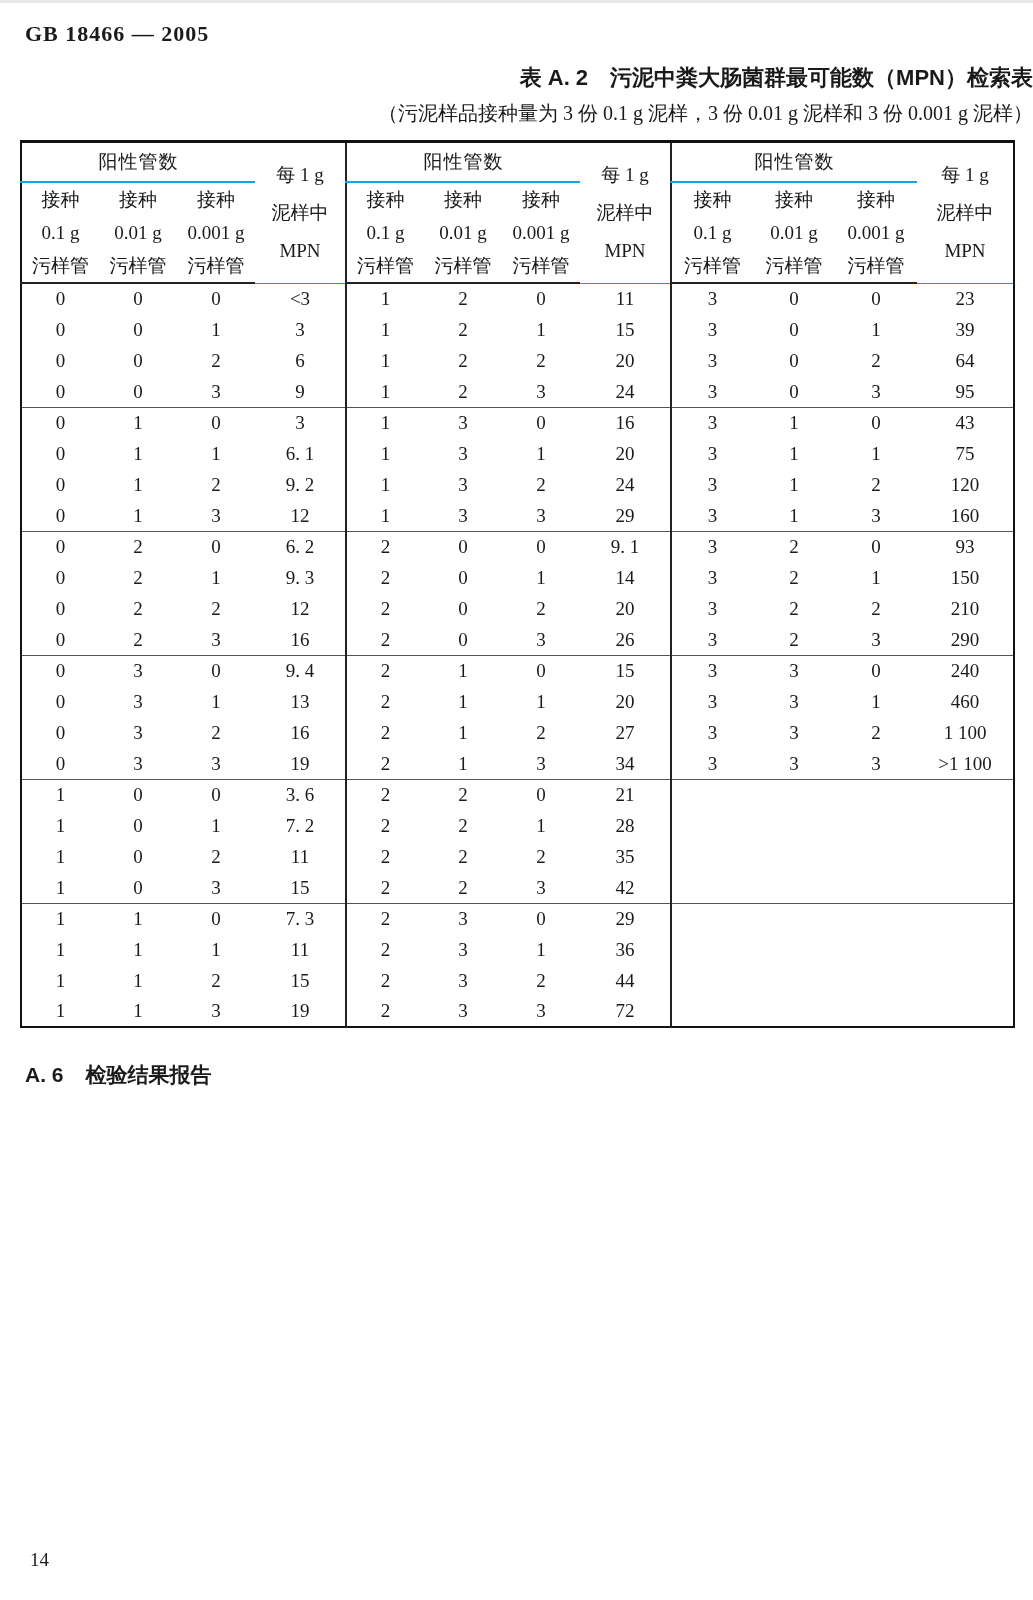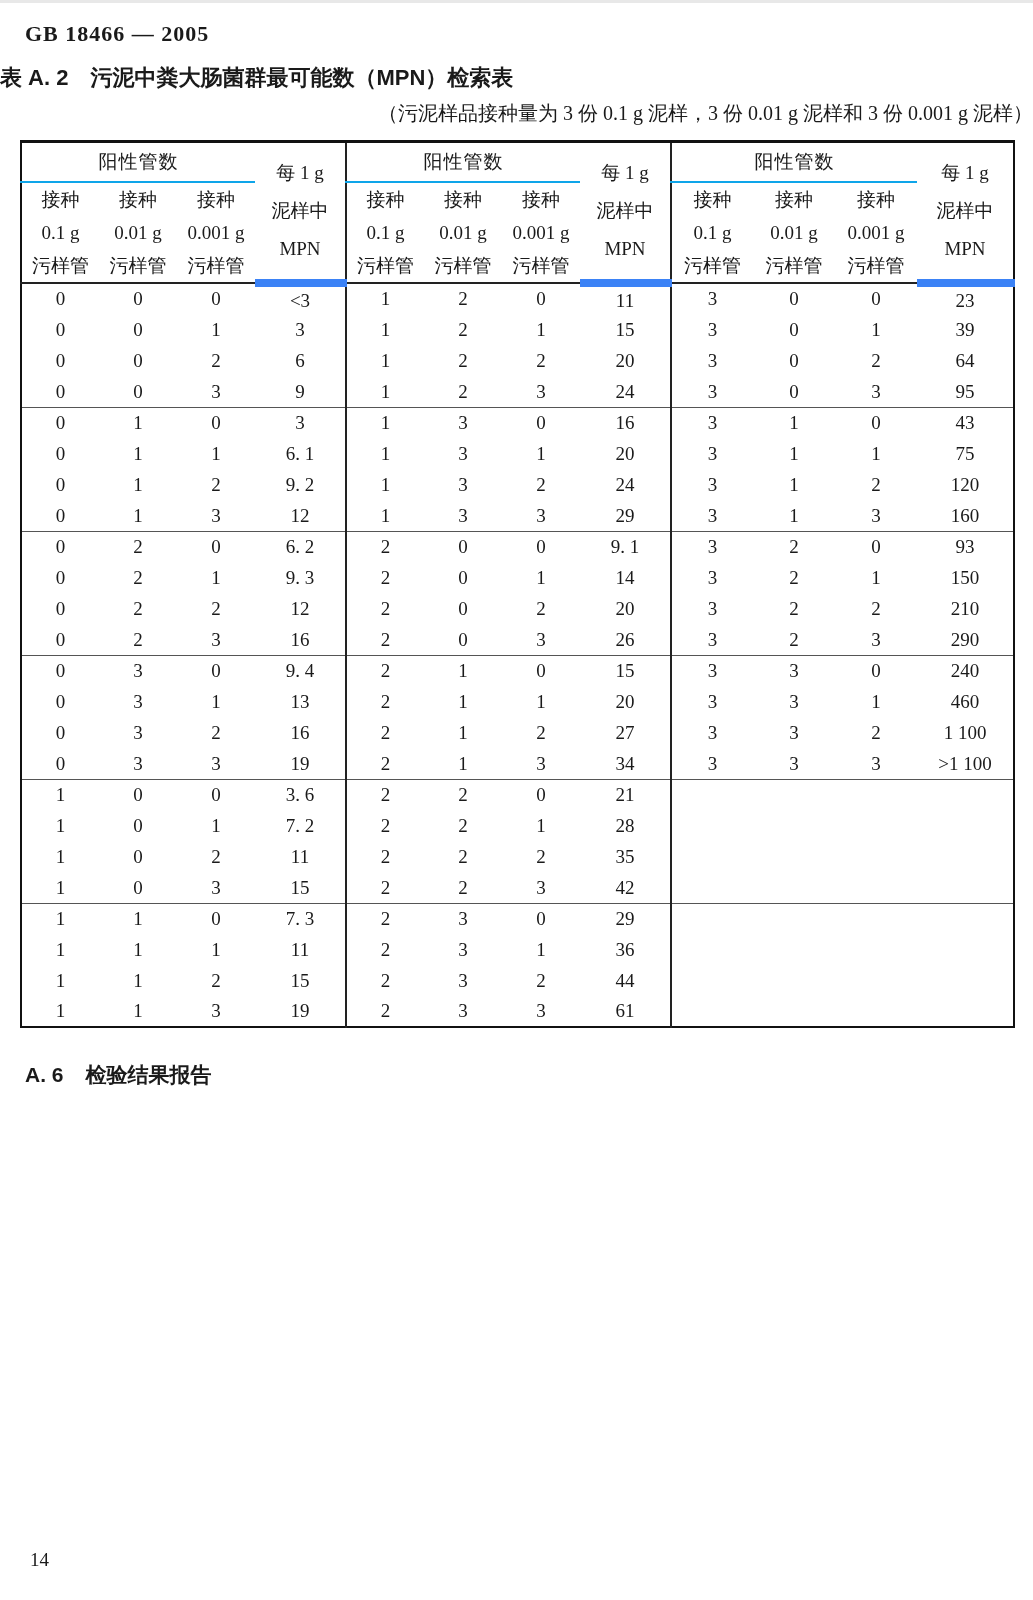--- a/index.html
+++ b/index.html
@@ -21,21 +21,21 @@
     font-family: "Liberation Serif", "DejaVu Serif", serif;
     font-weight: bold;
     font-size: 22px;
     letter-spacing: 1px;
   }
   .table-title {
     position: absolute;
     left: 0;
     right: 0;
     top: 60px;
-    text-align: left;
+    text-align: right;
     font-family: "Liberation Sans", "DejaVu Sans", sans-serif;
     font-weight: bold;
     font-size: 22px;
   }
   .table-subtitle {
     position: absolute;
     left: 0;
     right: 0;
     top: 97px;
     text-align: right;
@@ -69,21 +69,21 @@
     height: 88px;
     white-space: pre-line;
     line-height: 1.75;
     font-size: 18px;
     border-bottom: 2px solid #222;
   }
   th.mpn-head {
     white-space: pre-line;
     line-height: 2.0;
     font-size: 18px;
-    border-bottom: 8px solid #3b82f6;
+    border-bottom: 1px solid #3b82f6;
   }
   td { height: 31px; }
   .gsep { border-left: 2px solid #222; }
   tr.group-end td { border-bottom: 1px solid #555; }
   .section-heading {
     position: absolute;
     left: 25px;
     top: 1058px;
     font-family: "Liberation Sans", "DejaVu Sans", sans-serif;
     font-weight: bold;
@@ -500,21 +500,21 @@
           <td></td>
         </tr>
         <tr>
           <td>1</td>
           <td>1</td>
           <td>3</td>
           <td>19</td>
           <td class="gsep">2</td>
           <td>3</td>
           <td>3</td>
-          <td>61</td>
+          <td>72</td>
           <td class="gsep"></td>
           <td></td>
           <td></td>
           <td></td>
         </tr>
       </tbody>
   </table>
 
   <div class="section-heading">
     <span class="sec-no">A. 6</span><span>检验结果报告</span>

